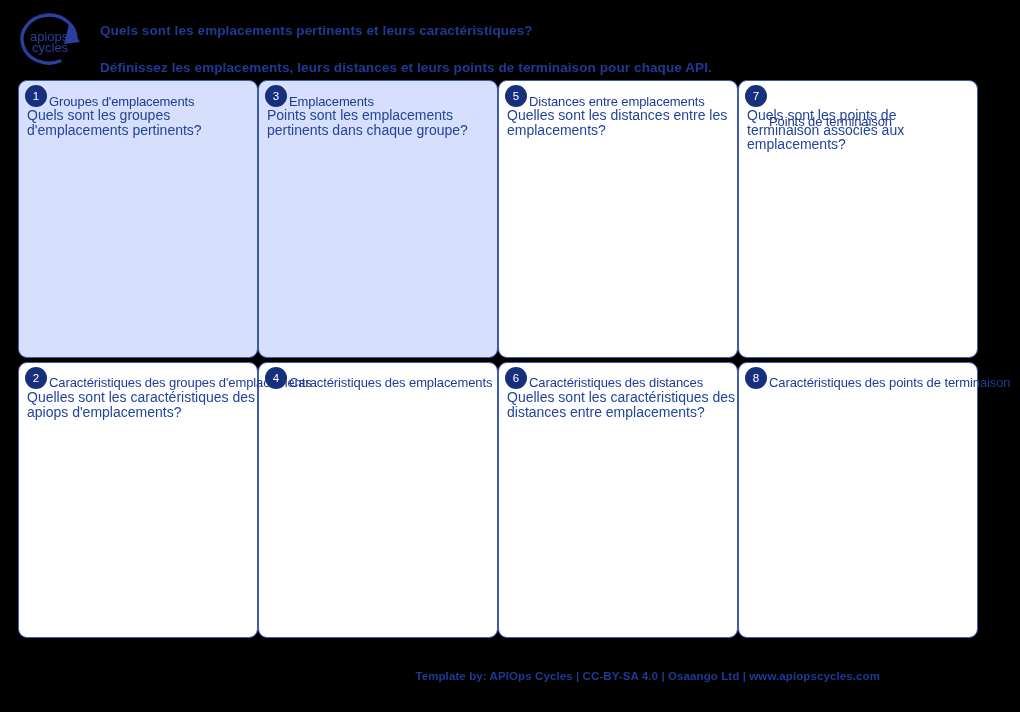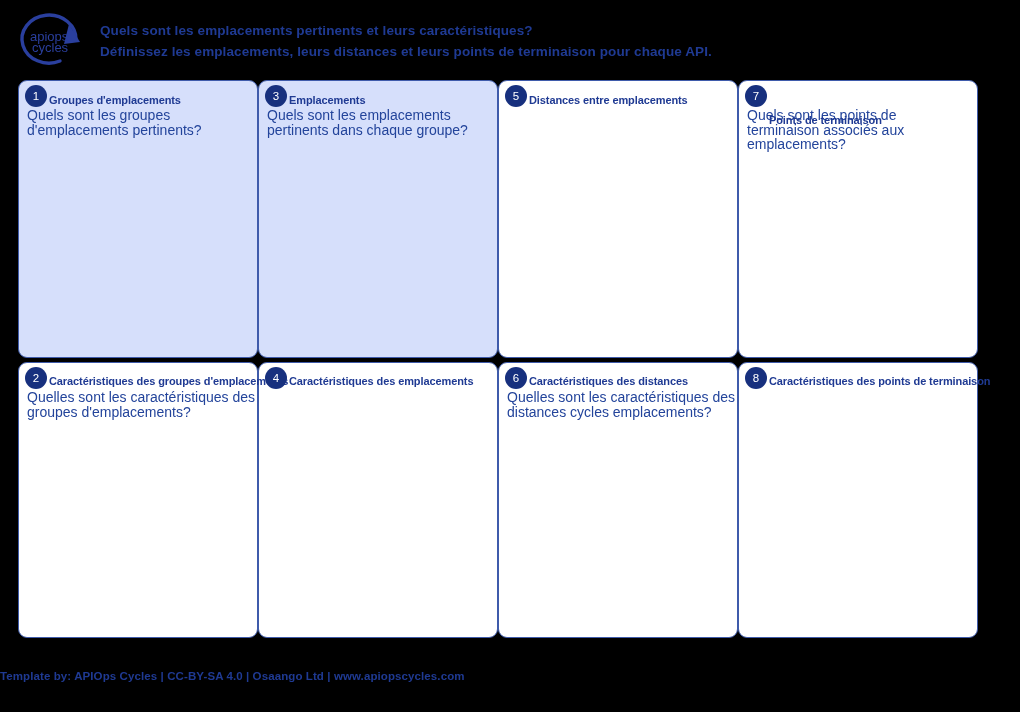--- a/index.html
+++ b/index.html
@@ -46,21 +46,21 @@
     color: #1f3a93;
     line-height: 19px;
     margin-top: 2px;
     letter-spacing: 0.1px;
   }
   .header-sub {
     font-size: 13.5px;
     font-weight: bold;
     color: #1f3a93;
     line-height: 19px;
-    margin-top: 2px;
+    margin-top: 18px;
     letter-spacing: 0.1px;
   }
 
   
   .canvas {
     position: absolute;
     left: 0; top: 0;
     width: 1020px; height: 712px;
   }
 
@@ -82,22 +82,22 @@
     color: #ffffff;
     font-size: 11.5px;
     line-height: 22px;
     text-align: center;
     z-index: 4;
   }
 
   .card-title {
     position: absolute;
     left: 30px; top: 13px;
-    font-size: 11px;
-    font-weight: bold;
+    font-size: 13px;
+    font-weight: normal;
     color: #1f3a93;
     white-space: nowrap;
     z-index: 3;
     letter-spacing: -0.1px;
   }
 
   .card-desc {
     position: absolute;
     left: 8px; top: 27px;
     width: 228px;
@@ -107,21 +107,21 @@
     z-index: 2;
   }
   .card-desc.wide { width: 240px; }
 
   
   .footer {
     position: absolute;
     left: 0;
     top: 670px;
     width: 880px;
-    text-align: left;
+    text-align: right;
     font-size: 11.5px;
     font-weight: bold;
     color: #1f3a93;
     letter-spacing: 0.1px;
   }
 </style>
 </head>
 <body>
 
 <div class="header">
@@ -145,49 +145,50 @@
 
   <div class="card tinted" style="left:18px; top:80px; width:240px; height:278px;">
     <div class="badge">1</div>
     <div class="card-title" style="top:13px;">Groupes d'emplacements</div>
     <div class="card-desc">Quels sont les groupes d'emplacements pertinents?</div>
   </div>
 
   <div class="card tinted" style="left:258px; top:80px; width:240px; height:278px;">
     <div class="badge">3</div>
     <div class="card-title" style="top:13px;">Emplacements</div>
-    <div class="card-desc">Quels sont les emplacements pertinents dans chaque groupe?</div>
+    <div class="card-desc">Points sont les emplacements pertinents dans chaque groupe?</div>
   </div>
 
   <div class="card" style="left:498px; top:80px; width:240px; height:278px;">
     <div class="badge">5</div>
     <div class="card-title" style="top:13px;">Distances entre emplacements</div>
+    <div class="card-desc">Quelles sont les distances entre les emplacements?</div>
   </div>
 
   <div class="card" style="left:738px; top:80px; width:240px; height:278px;">
     <div class="badge">7</div>
     <div class="card-title" style="top:27px;margin-top:6px;">Points de terminaison</div>
     <div class="card-desc" style="width:176px;">Quels sont les points de terminaison associés aux emplacements?</div>
   </div>
 
   <div class="card" style="left:18px; top:362px; width:240px; height:276px;">
     <div class="badge">2</div>
     <div class="card-title" style="top:12px;">Caractéristiques des groupes d'emplacements</div>
-    <div class="card-desc">Quelles sont les caractéristiques des groupes d'emplacements?</div>
+    <div class="card-desc">Quelles sont les caractéristiques des apiops d'emplacements?</div>
   </div>
 
   <div class="card" style="left:258px; top:362px; width:240px; height:276px;">
     <div class="badge">4</div>
     <div class="card-title" style="top:12px;">Caractéristiques des emplacements</div>
   </div>
 
   <div class="card" style="left:498px; top:362px; width:240px; height:276px;">
     <div class="badge">6</div>
     <div class="card-title" style="top:12px;">Caractéristiques des distances</div>
-    <div class="card-desc wide">Quelles sont les caractéristiques des distances cycles emplacements?</div>
+    <div class="card-desc wide">Quelles sont les caractéristiques des distances entre emplacements?</div>
   </div>
 
   <div class="card" style="left:738px; top:362px; width:240px; height:276px;">
     <div class="badge">8</div>
     <div class="card-title" style="top:12px;">Caractéristiques des points de terminaison</div>
   </div>
 
 </div>
 
 <div class="footer">Template by: APIOps Cycles | CC-BY-SA 4.0 | Osaango Ltd | www.apiopscycles.com</div>

